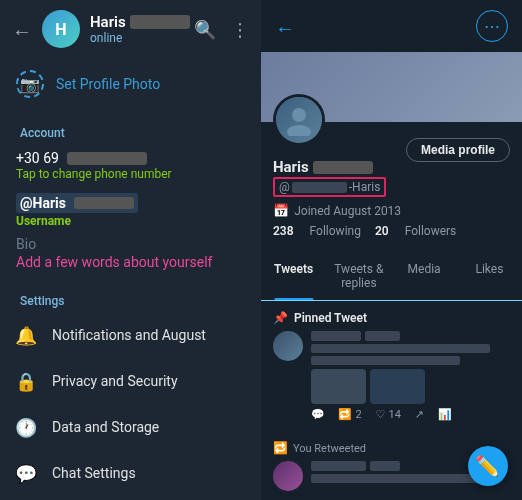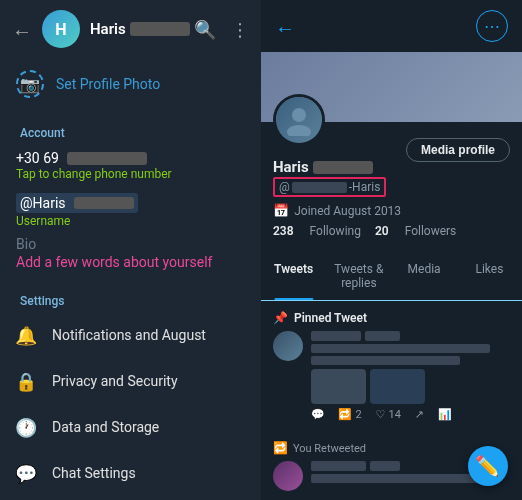--- a/index.html
+++ b/index.html
@@ -476,20 +476,21 @@
 <div class="left-panel">
 
   <div class="left-header">
     <span class="back-btn">←</span>
     <div class="avatar-circle">H</div>
     <div class="user-info">
       <div class="user-name-row">
         <span class="user-name">Haris</span>
         <span class="blurred-text">&nbsp;&nbsp;&nbsp;&nbsp;&nbsp;</span>
       </div>
+      <div class="user-status">online</div>
     </div>
     <div class="header-icons">
       <span class="header-icon">🔍</span>
       <span class="header-icon">⋮</span>
     </div>
   </div>
 
   <div class="set-photo-row">
     <div class="set-photo-icon">📷</div>
     <span class="set-photo-label">Set Profile Photo</span>
@@ -500,21 +501,21 @@
   <div class="section-label">Account</div>
 
   <div class="field-row">
     <div class="field-value">
       <span>+30 69</span>
       <span class="blurred-text" style="width:80px; height:13px;">&nbsp;</span>
     </div>
     <div class="field-hint">Tap to change phone number</div>
   </div>
 
-  <div class="field-row" style="margin-top:4px;">
+  <div class="field-row" style="margin-top:4px;font-weight:bold;">
     <div class="field-value highlighted">
       <span>@Haris</span>
       <span class="blurred-text" style="width:30px; height:12px;">&nbsp;</span>
     </div>
     <div class="field-hint">Username</div>
   </div>
 
   <div class="bio-row">
     <div style="font-size:14px;color:#6a7a8a;margin-bottom:2px;">Bio</div>
     <div class="bio-label">Add a few words about yourself</div>

